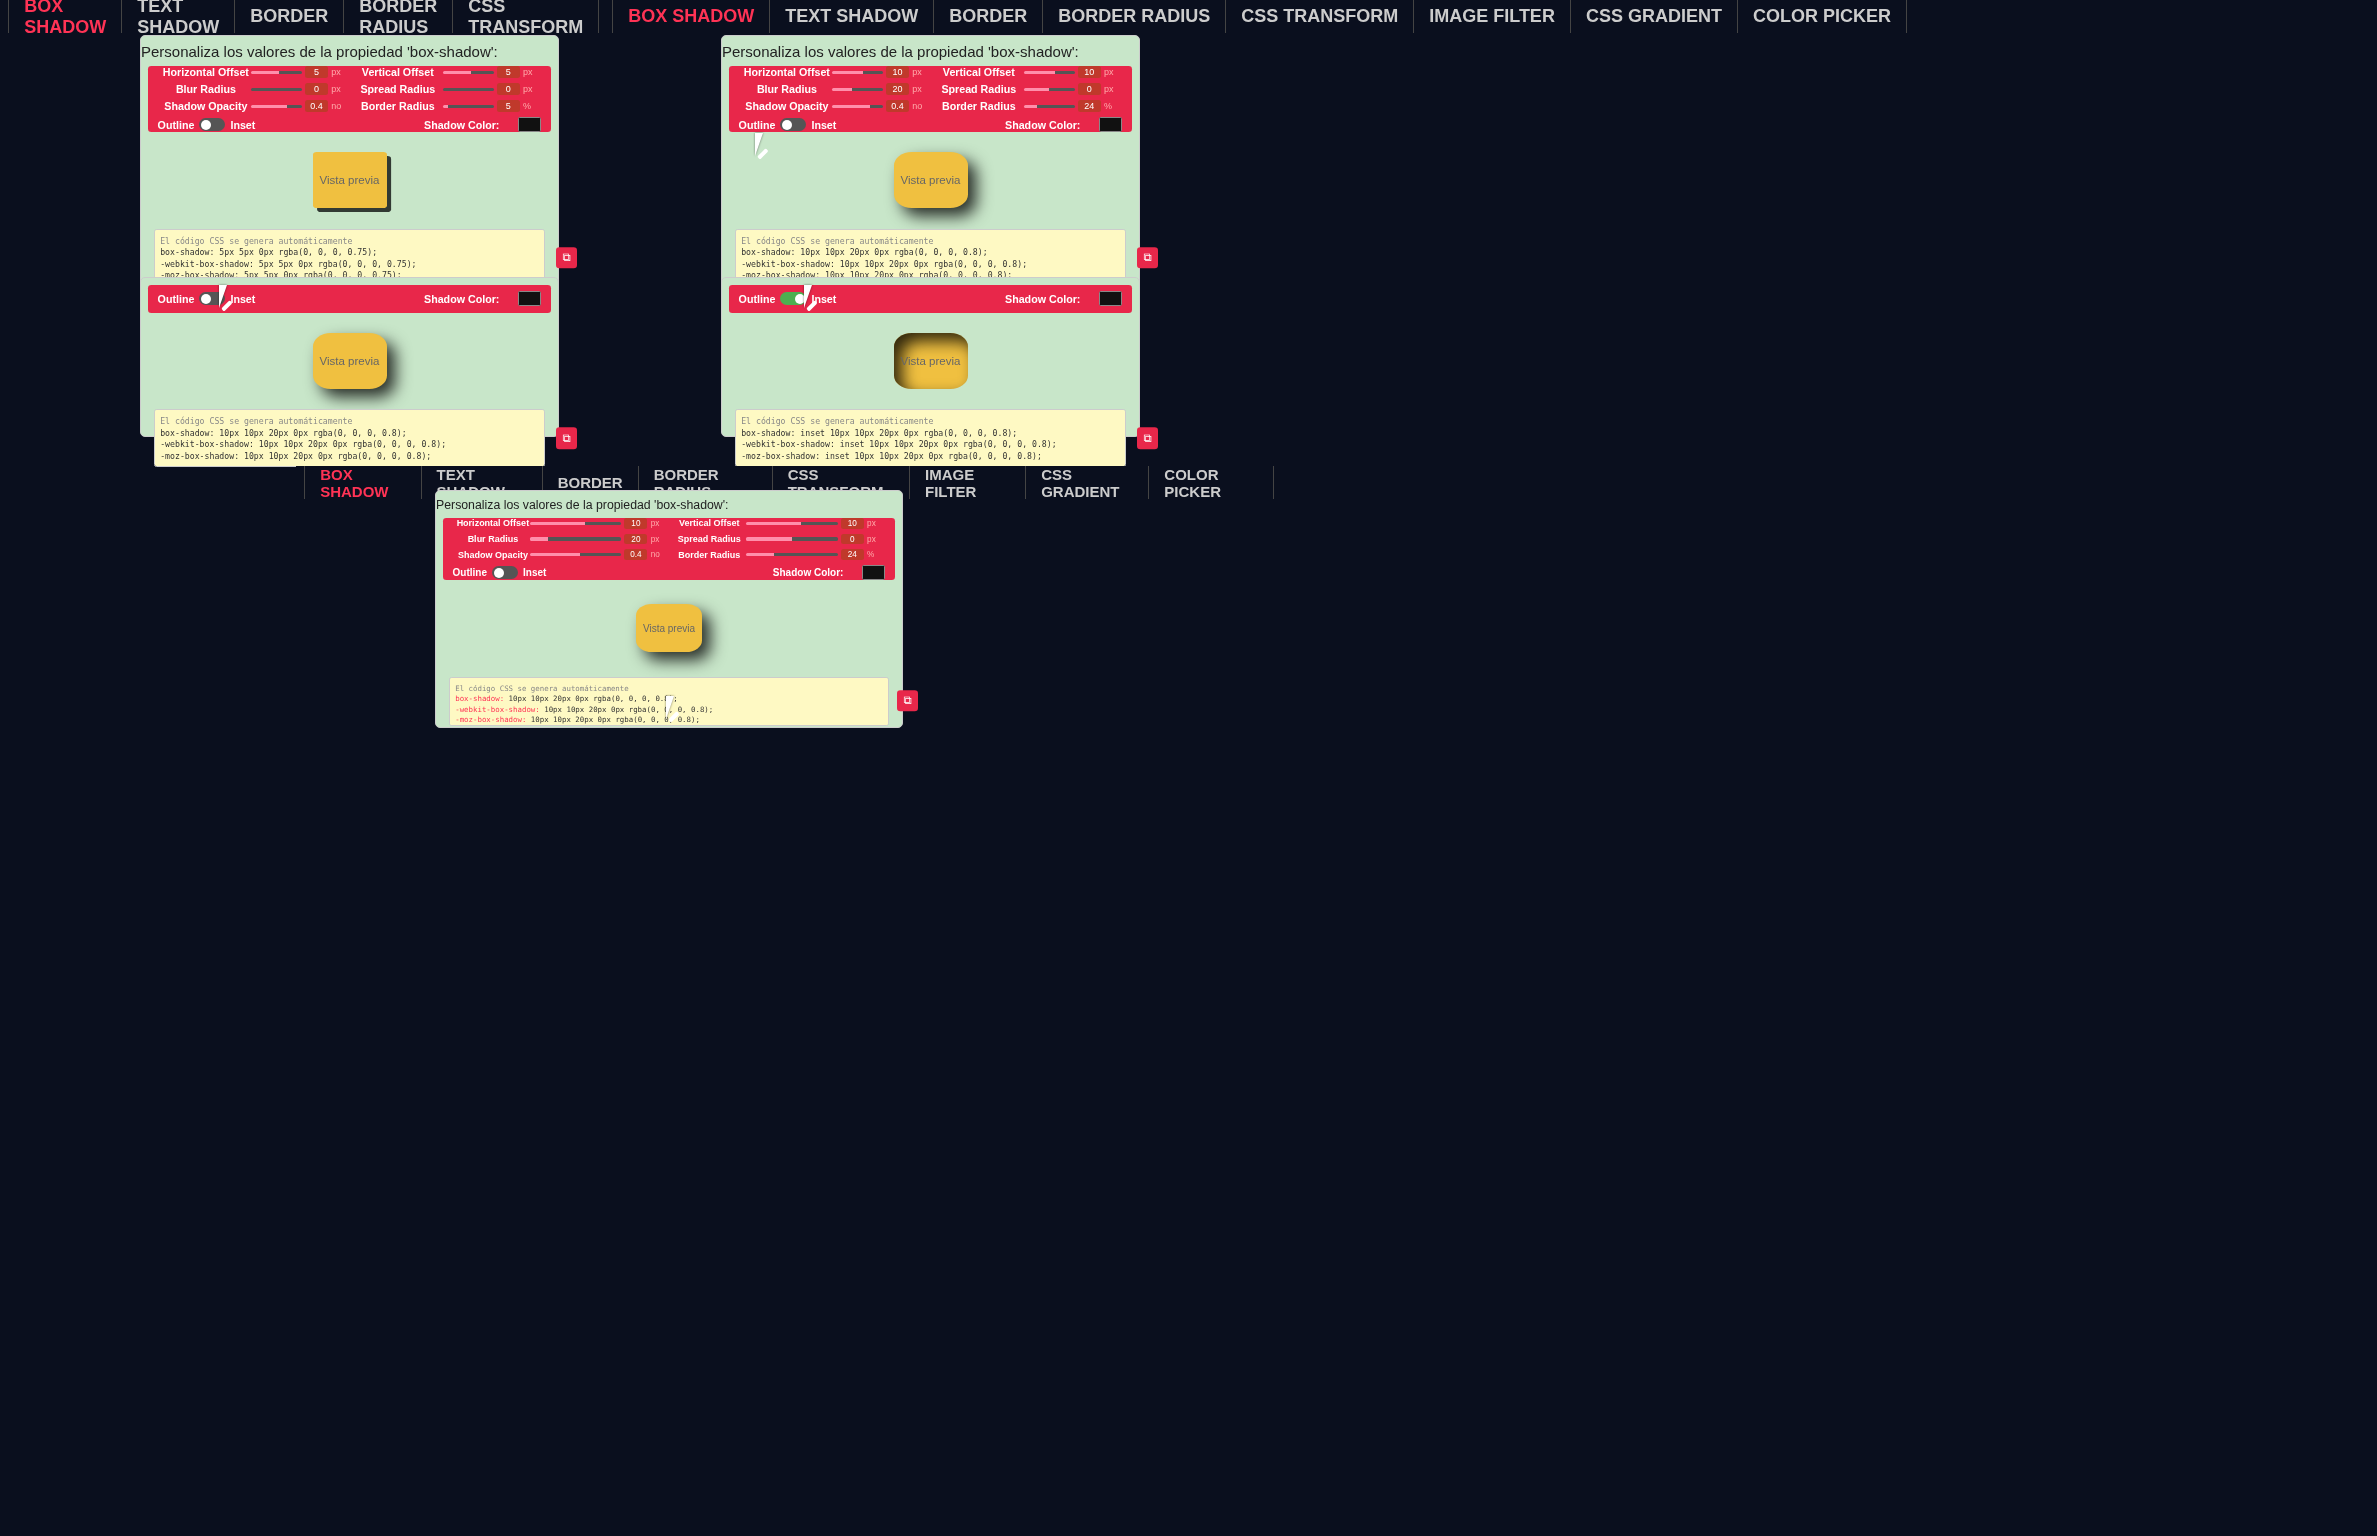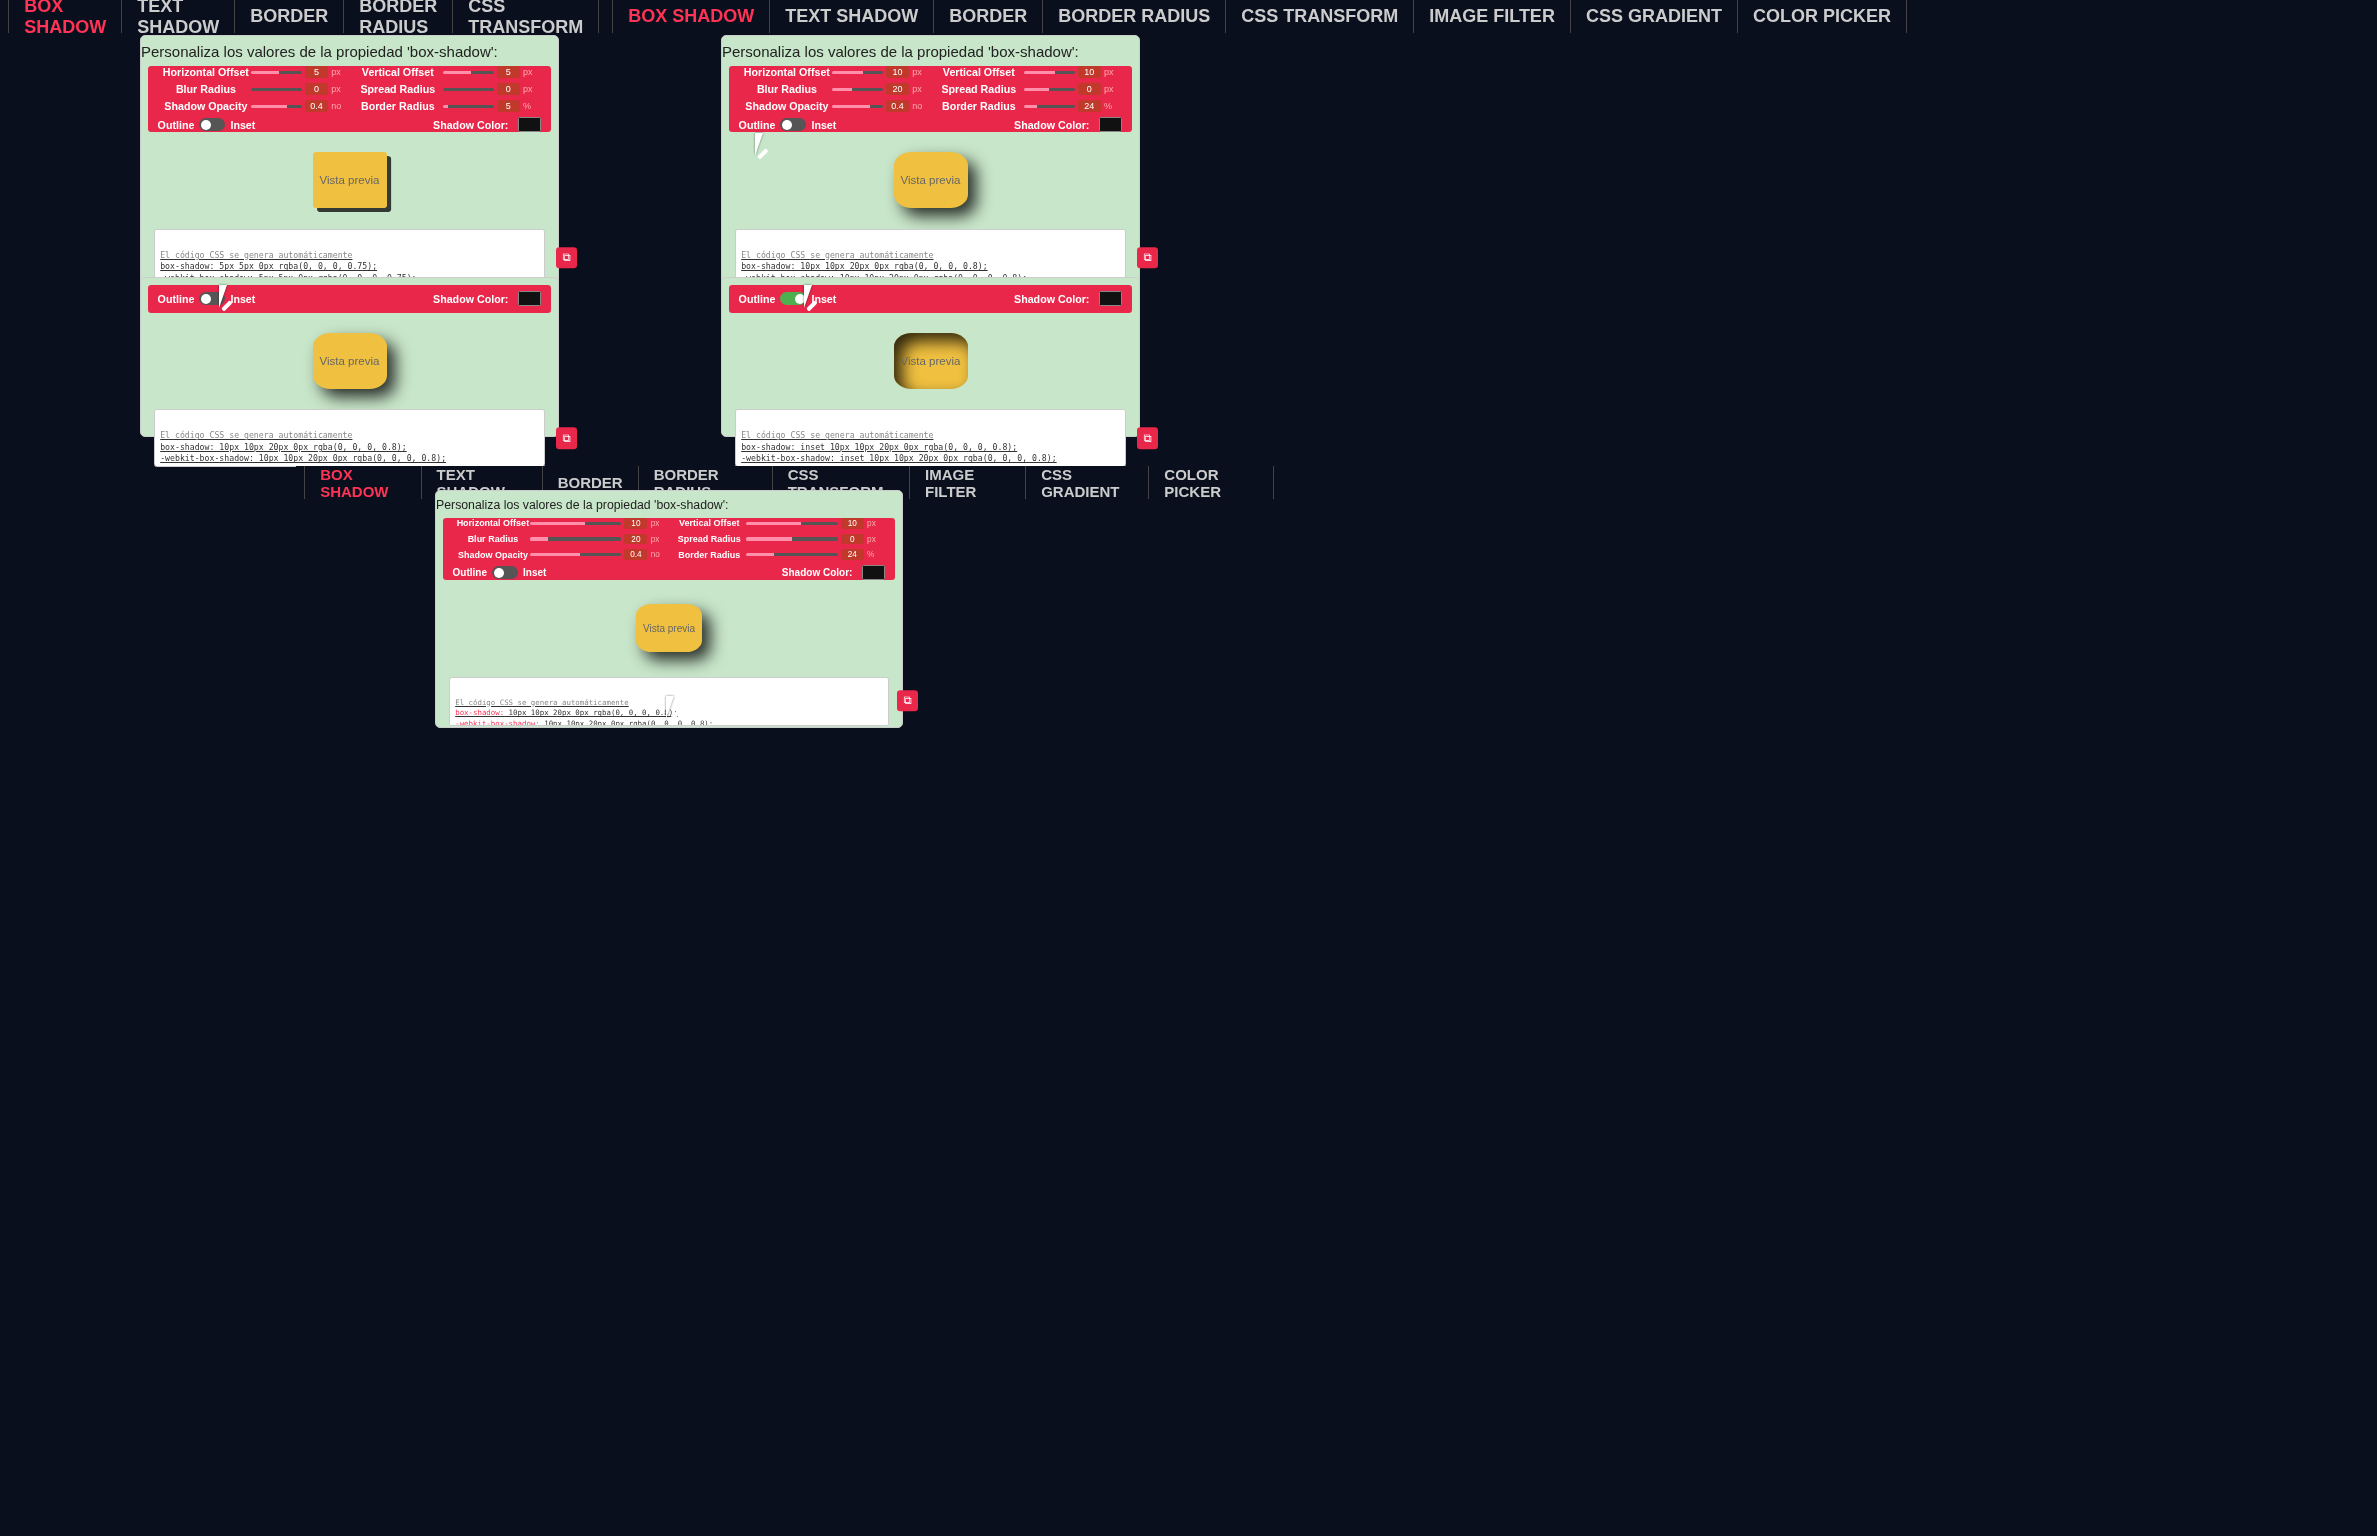--- a/index.html
+++ b/index.html
@@ -149,21 +149,21 @@
 
     .inset-label {
       color: white;
       font-size: 10.7px;
       font-weight: bold;
     }
 
     .shadow-color-group {
       display: flex;
       align-items: center;
-      gap: 10px;
+      gap: 19px;
     }
 
     .shadow-color-label {
       color: white;
       font-size: 10.7px;
       font-weight: bold;
     }
 
     .color-swatch {
       width: 23px;
@@ -190,31 +190,30 @@
       display: flex;
       align-items: center;
       justify-content: center;
       color: #666;
       font-size: 11.5px;
       box-shadow: 4.1px 4.1px 0px rgba(0,0,0,0.75);
     }
 
     
     .code-area {
-      background: #ffffff;
+      background: #fef9c3;
       margin: 3.3px 6.6px;
       border: 0.8px solid #ccc;
       border-radius: 2.5px;
-      padding: 20px 5px;
+      padding: 6px 5px;
       font-size: 9px;
       color: #333;
       font-family: monospace;
       position: relative;
       min-height: 49px;
-      text-decoration: underline;
     }
 
     .code-auto-label {
       color: #888;
       font-size: 8.2px;
       margin-bottom: 1.6px;
     }
 
     .code-text {
       color: #333;

